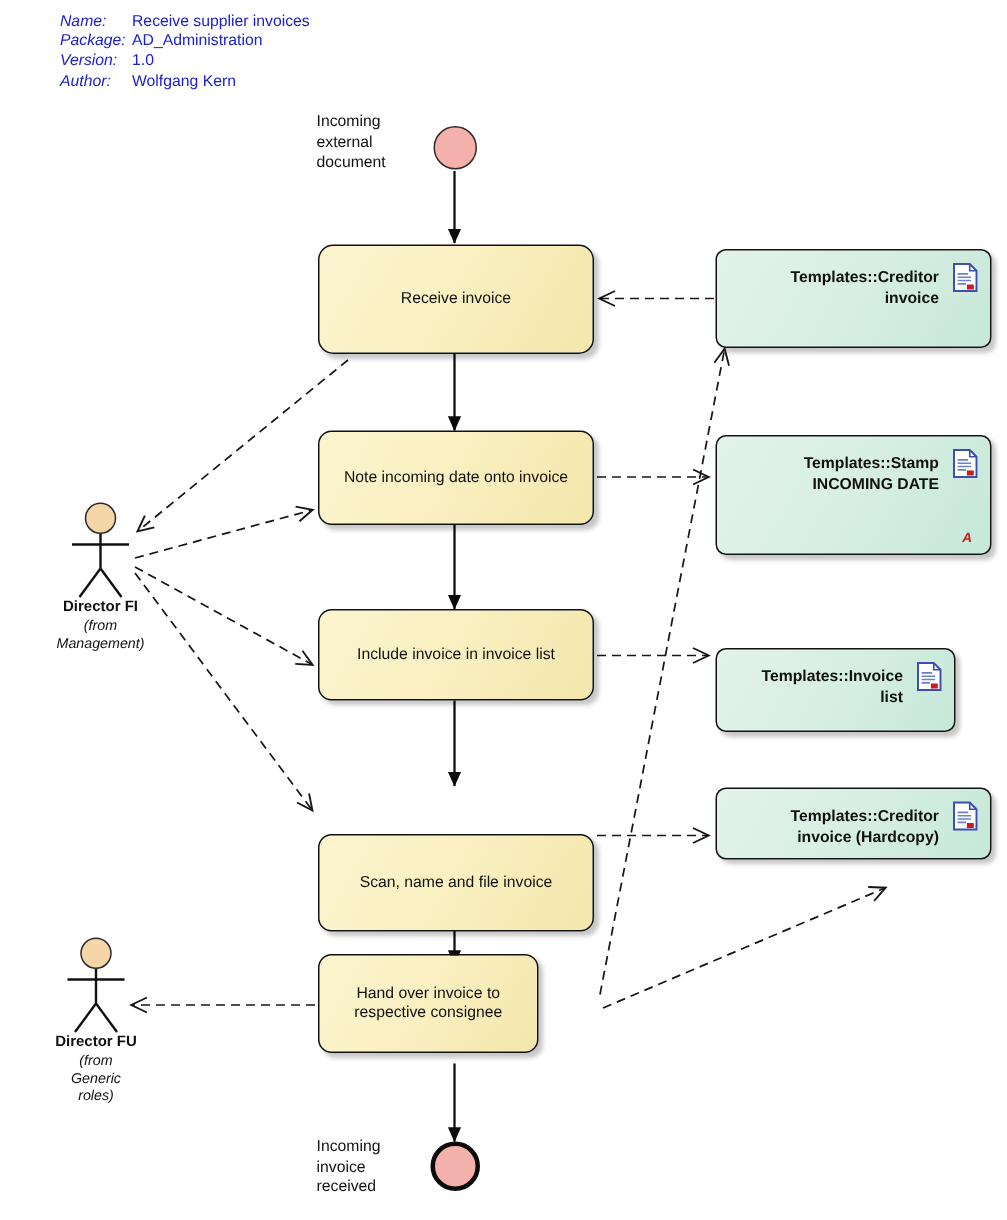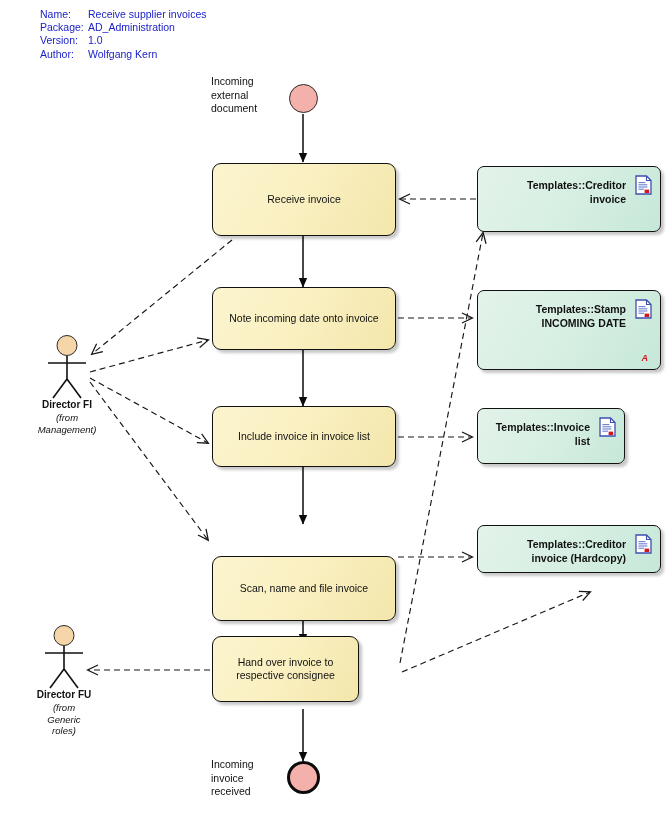--- a/index.html
+++ b/index.html
@@ -6,21 +6,21 @@
   body{width:671px;height:813px;position:relative;overflow:hidden;
        font-family:"Liberation Sans","DejaVu Sans",sans-serif;}
 
   #canvas{position:absolute;left:0;top:0;width:671px;height:813px;}
   #svg-layer{position:absolute;left:0;top:0;width:671px;height:813px;pointer-events:none;}
 
   
   .meta{position:absolute;left:40px;top:8px;font-size:10.5px;color:#1c22c8;
         line-height:13.2px;white-space:nowrap;}
   .meta-row{display:block;height:13.2px;}
-  .meta-key{display:inline-block;width:48px;}
+  .meta-key{display:inline-block;width:48px;font-style:italic;}
   .meta-val{display:inline-block;}
 
   
   .activity{position:absolute;border:1.2px solid #111;border-radius:9px;
             background:linear-gradient(120deg,#fbf4ce 0%,#faf0c2 45%,#f3e7ab 100%);
             box-shadow:3px 3px 3px rgba(0,0,0,.22);
             display:flex;align-items:center;justify-content:center;text-align:center;
             font-size:10.5px;color:#111;line-height:13px;box-sizing:border-box;padding:4px 10px;}
 
   
@@ -119,21 +119,21 @@
     <line x1="210" y1="670" x2="88" y2="670" stroke="#161616" stroke-width="1.15" stroke-dasharray="6,4" marker-end="url(#open-arrow)"></line>
   </svg>
 
   <div class="start-node" style="left:289px;top:84px;"></div>
   <div class="flow-label" style="left:211px;top:75px;width:70px;">
     <div>Incoming</div>
     <div>external</div>
     <div>document</div>
   </div>
 
-  <div class="activity" style="left:212px;top:163px;width:184px;height:73px;">
+  <div class="activity" style="left:212px;top:163px;width:184px;height:73px;border-radius:10px;">
     <span>Receive invoice</span>
   </div>
 
   <div class="activity" style="left:212px;top:287px;width:184px;height:63px;">
     <span>Note incoming date onto invoice</span>
   </div>
 
   <div class="activity" style="left:212px;top:406px;width:184px;height:61px;">
     <span>Include invoice in invoice list</span>
   </div>
@@ -170,21 +170,21 @@
         <line x1="3.4" y1="7.6" x2="10.4" y2="7.6"></line>
         <line x1="3.4" y1="9.8" x2="12.4" y2="9.8"></line>
         <line x1="3.4" y1="12" x2="12.4" y2="12"></line>
         <line x1="3.4" y1="14.2" x2="9" y2="14.2"></line>
       </g>
       <path d="M9.6,14.6 h4.6 v3.4 h-4.6 z" fill="#d0191f"></path>
     </svg>
     <div class="red-a">A</div>
   </div>
 
-  <div class="artifact" style="left:477px;top:408px;width:148px;height:56px;">
+  <div class="artifact" style="left:477px;top:432px;width:160px;height:56px;">
     <div class="artifact-label">Templates::Invoice list</div>
     <svg class="doc-icon" viewBox="0 0 17 20">
       <path d="M1,1 H11.5 L16,5.5 V19 H1 Z" fill="#ffffff" stroke="#3f4fb0" stroke-width="1.3"></path>
       <path d="M11.5,1 V5.5 H16" fill="none" stroke="#3f4fb0" stroke-width="1.1"></path>
       <g stroke="#6b7fd0" stroke-width="1.1">
         <line x1="3.4" y1="7.6" x2="10.4" y2="7.6"></line>
         <line x1="3.4" y1="9.8" x2="12.4" y2="9.8"></line>
         <line x1="3.4" y1="12" x2="12.4" y2="12"></line>
         <line x1="3.4" y1="14.2" x2="9" y2="14.2"></line>
       </g>

